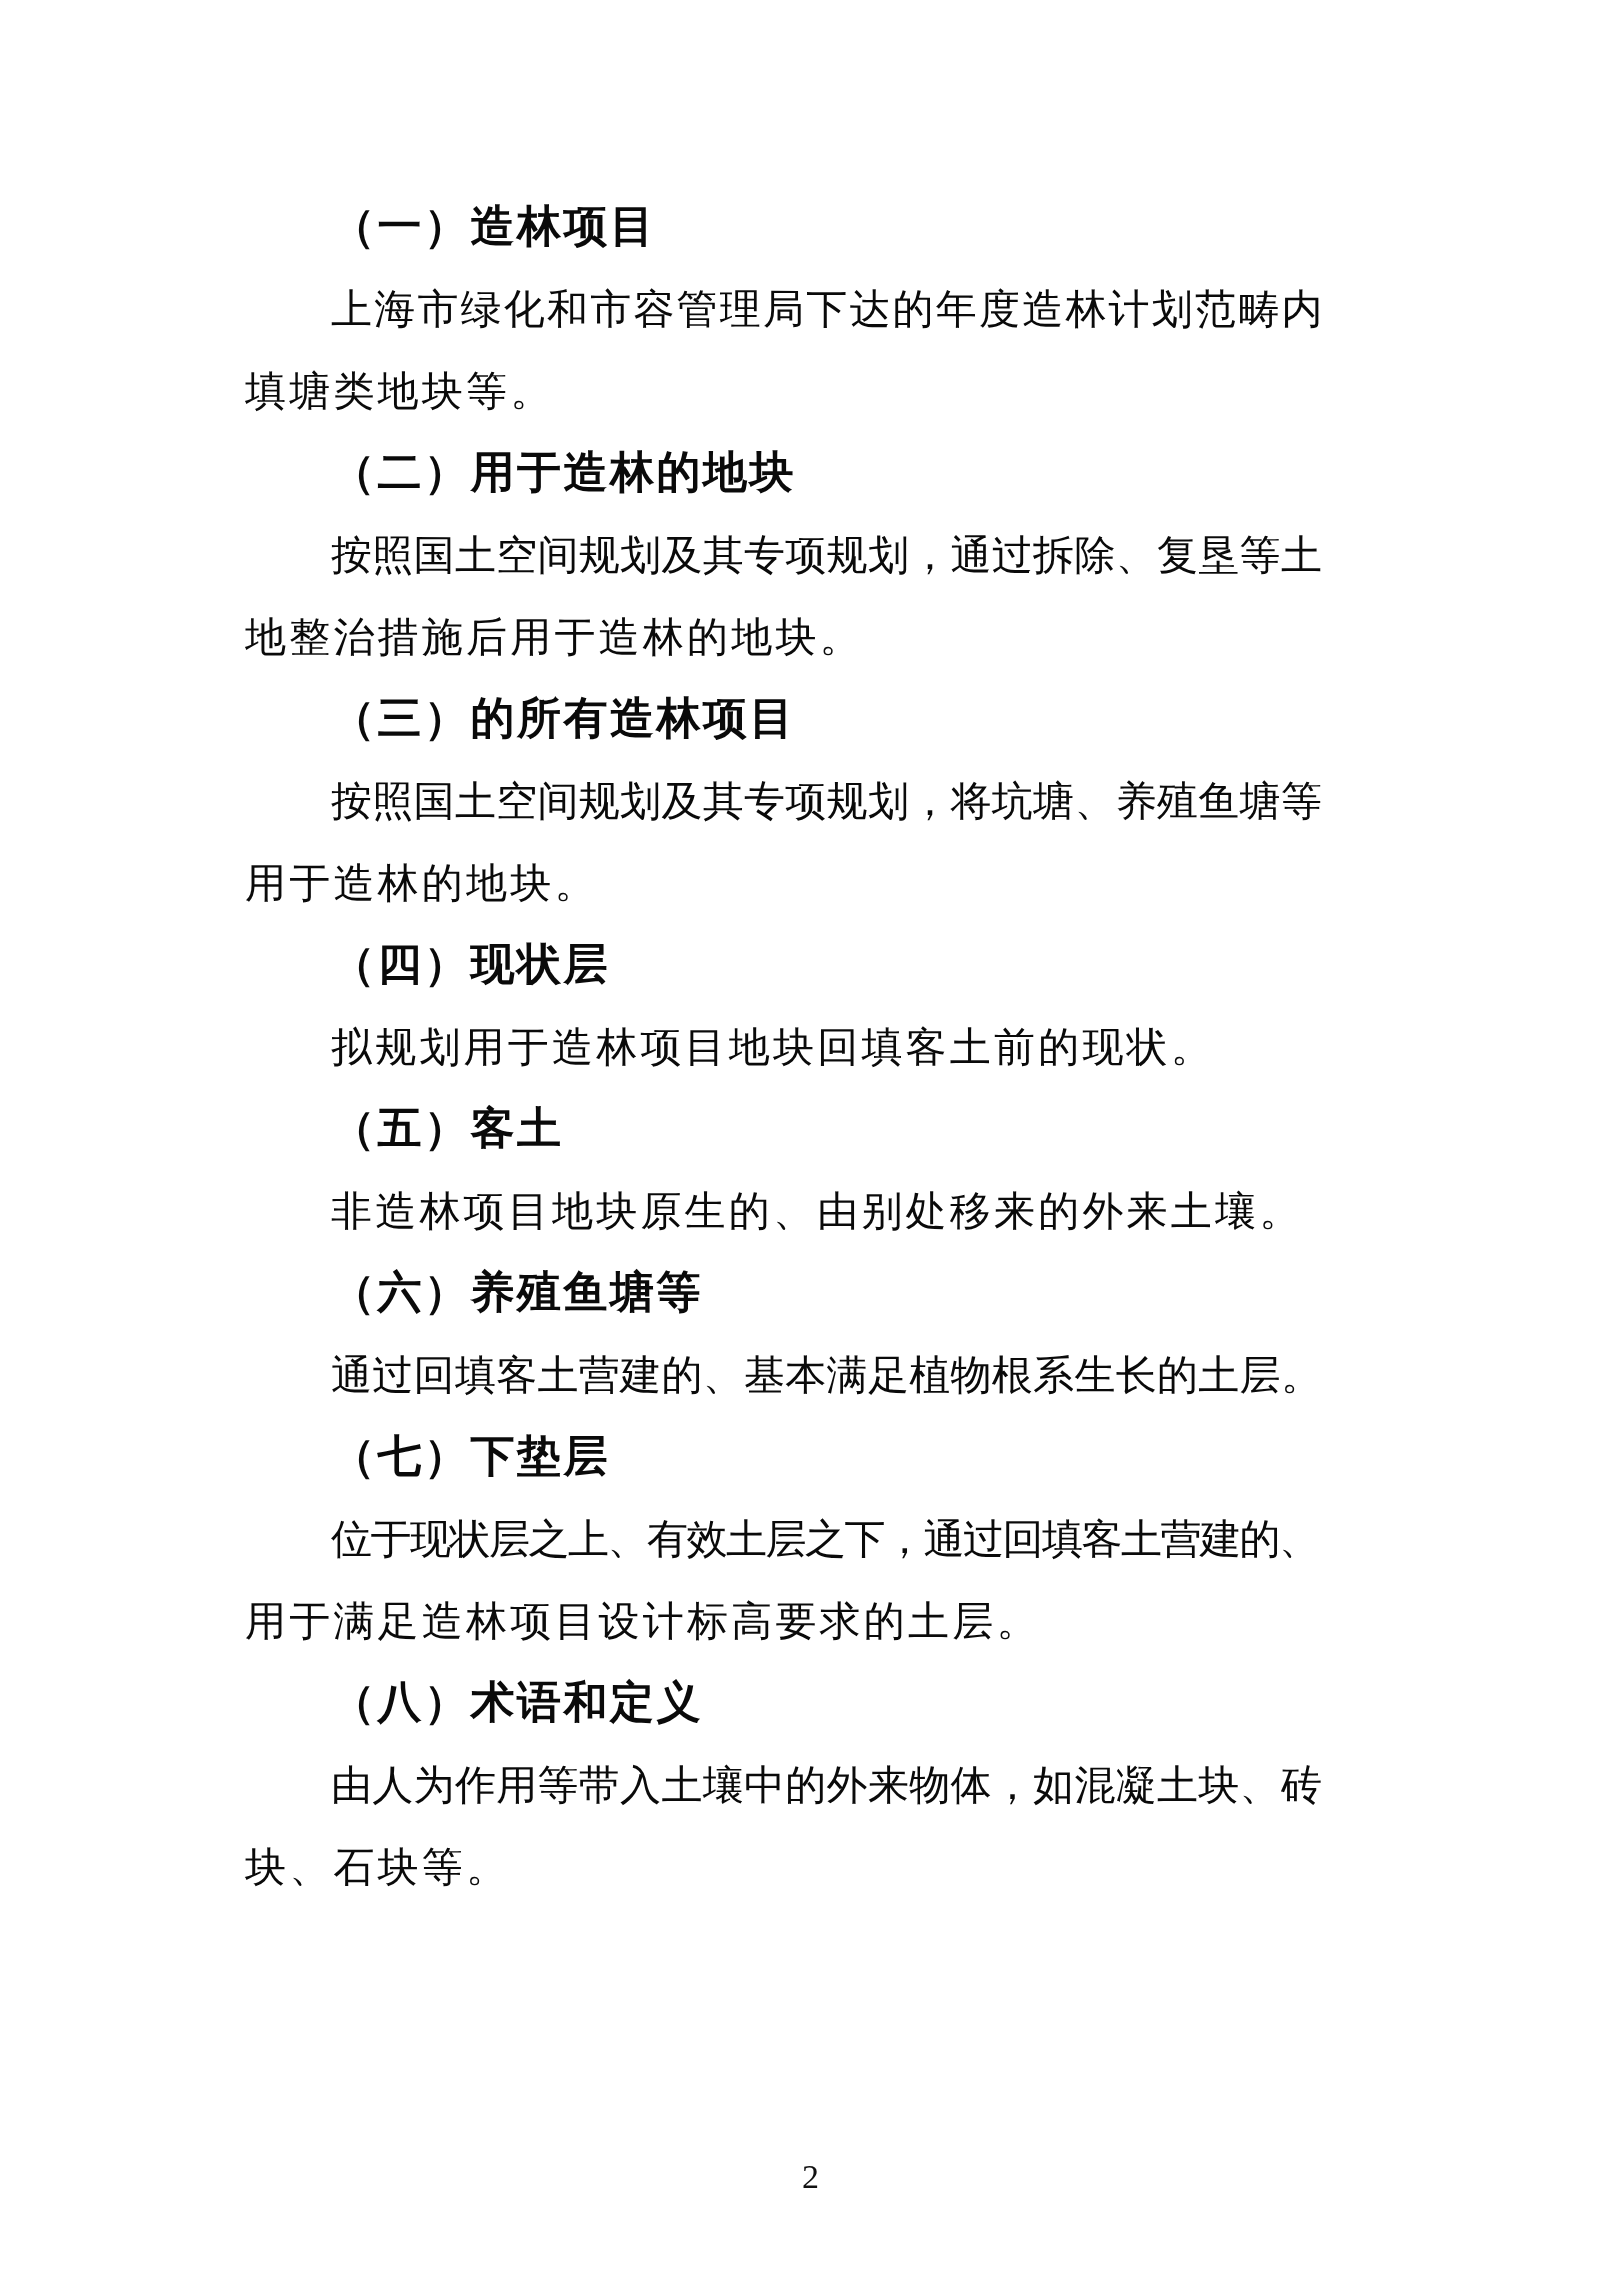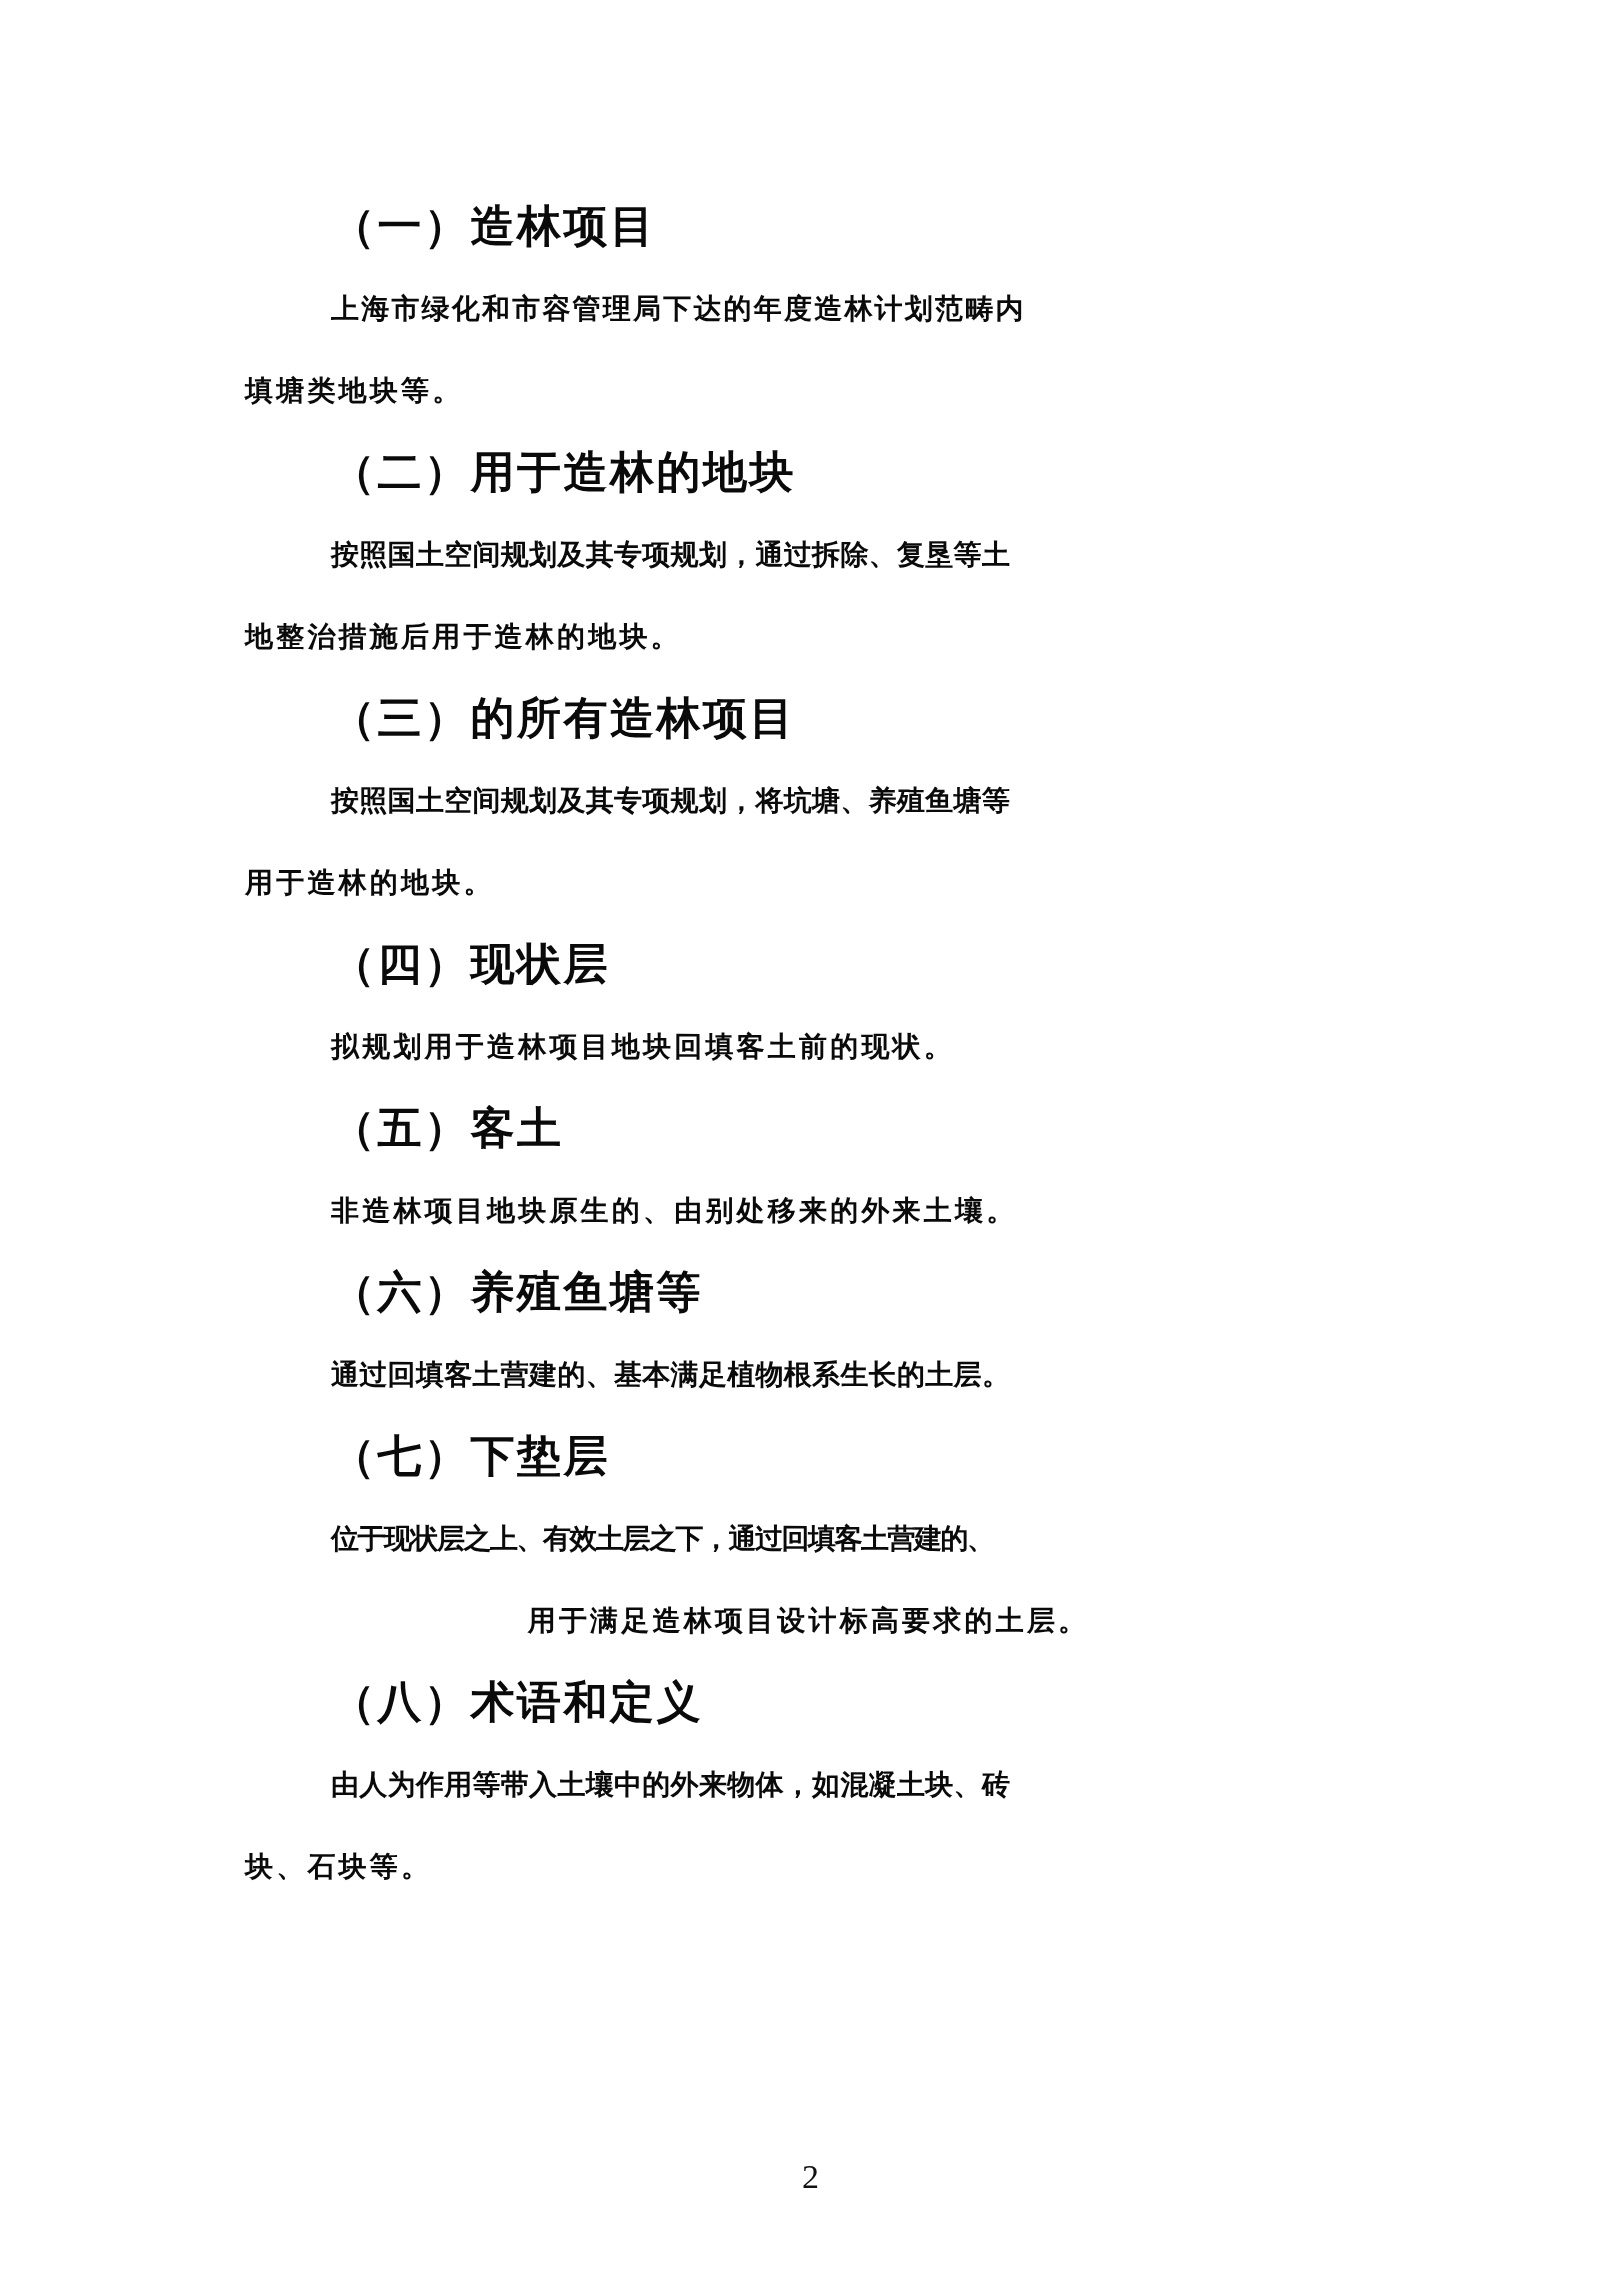--- a/index.html
+++ b/index.html
@@ -36,22 +36,22 @@
     margin: 0;
     font-size: 44px;
     font-weight: 700;
     line-height: 82px;
     letter-spacing: 2.5px;
     padding-left: 86px;
     white-space: nowrap;
   }
   .body-line {
     margin: 0;
-    font-size: 28px;
-    font-weight: 700;
+    font-size: 41px;
+    font-weight: 400;
     line-height: 82px;
     white-space: nowrap;
   }
   .page-number {
     position: absolute;
     left: 0;
     top: 2147px;
     width: 100%;
     text-align: center;
     font-size: 34px;
@@ -88,21 +88,21 @@
           <h2 class="term-heading">（五）客土</h2>
           <div class="body-line" style="padding-left: 86px; letter-spacing: 3.2px;">非造林项目地块原生的、由别处移来的外来土壤。</div>
         </section>
         <section>
           <h2 class="term-heading">（六）养殖鱼塘等</h2>
           <div class="body-line" style="padding-left: 86px; letter-spacing: 0.3px;">通过回填客土营建的、基本满足植物根系生长的土层。</div>
         </section>
         <section>
           <h2 class="term-heading">（七）下垫层</h2>
           <div class="body-line" style="padding-left: 86px; letter-spacing: -1.5px;">位于现状层之上、有效土层之下，通过回填客土营建的、</div>
-          <div class="body-line" style="padding-left: 0px; letter-spacing: 3.2px; text-align: center;">用于满足造林项目设计标高要求的土层。</div>
+          <div class="body-line" style="padding-left: 0px; letter-spacing: 3.2px;">用于满足造林项目设计标高要求的土层。</div>
         </section>
         <section>
           <h2 class="term-heading">（八）术语和定义</h2>
           <div class="body-line" style="padding-left: 86px; letter-spacing: 0.3px;">由人为作用等带入土壤中的外来物体，如混凝土块、砖</div>
           <div class="body-line" style="padding-left: 0px; letter-spacing: 3.2px;">块、石块等。</div>
         </section>
       </div>
   </div>
   <div class="page-number">2</div>
 </div>

